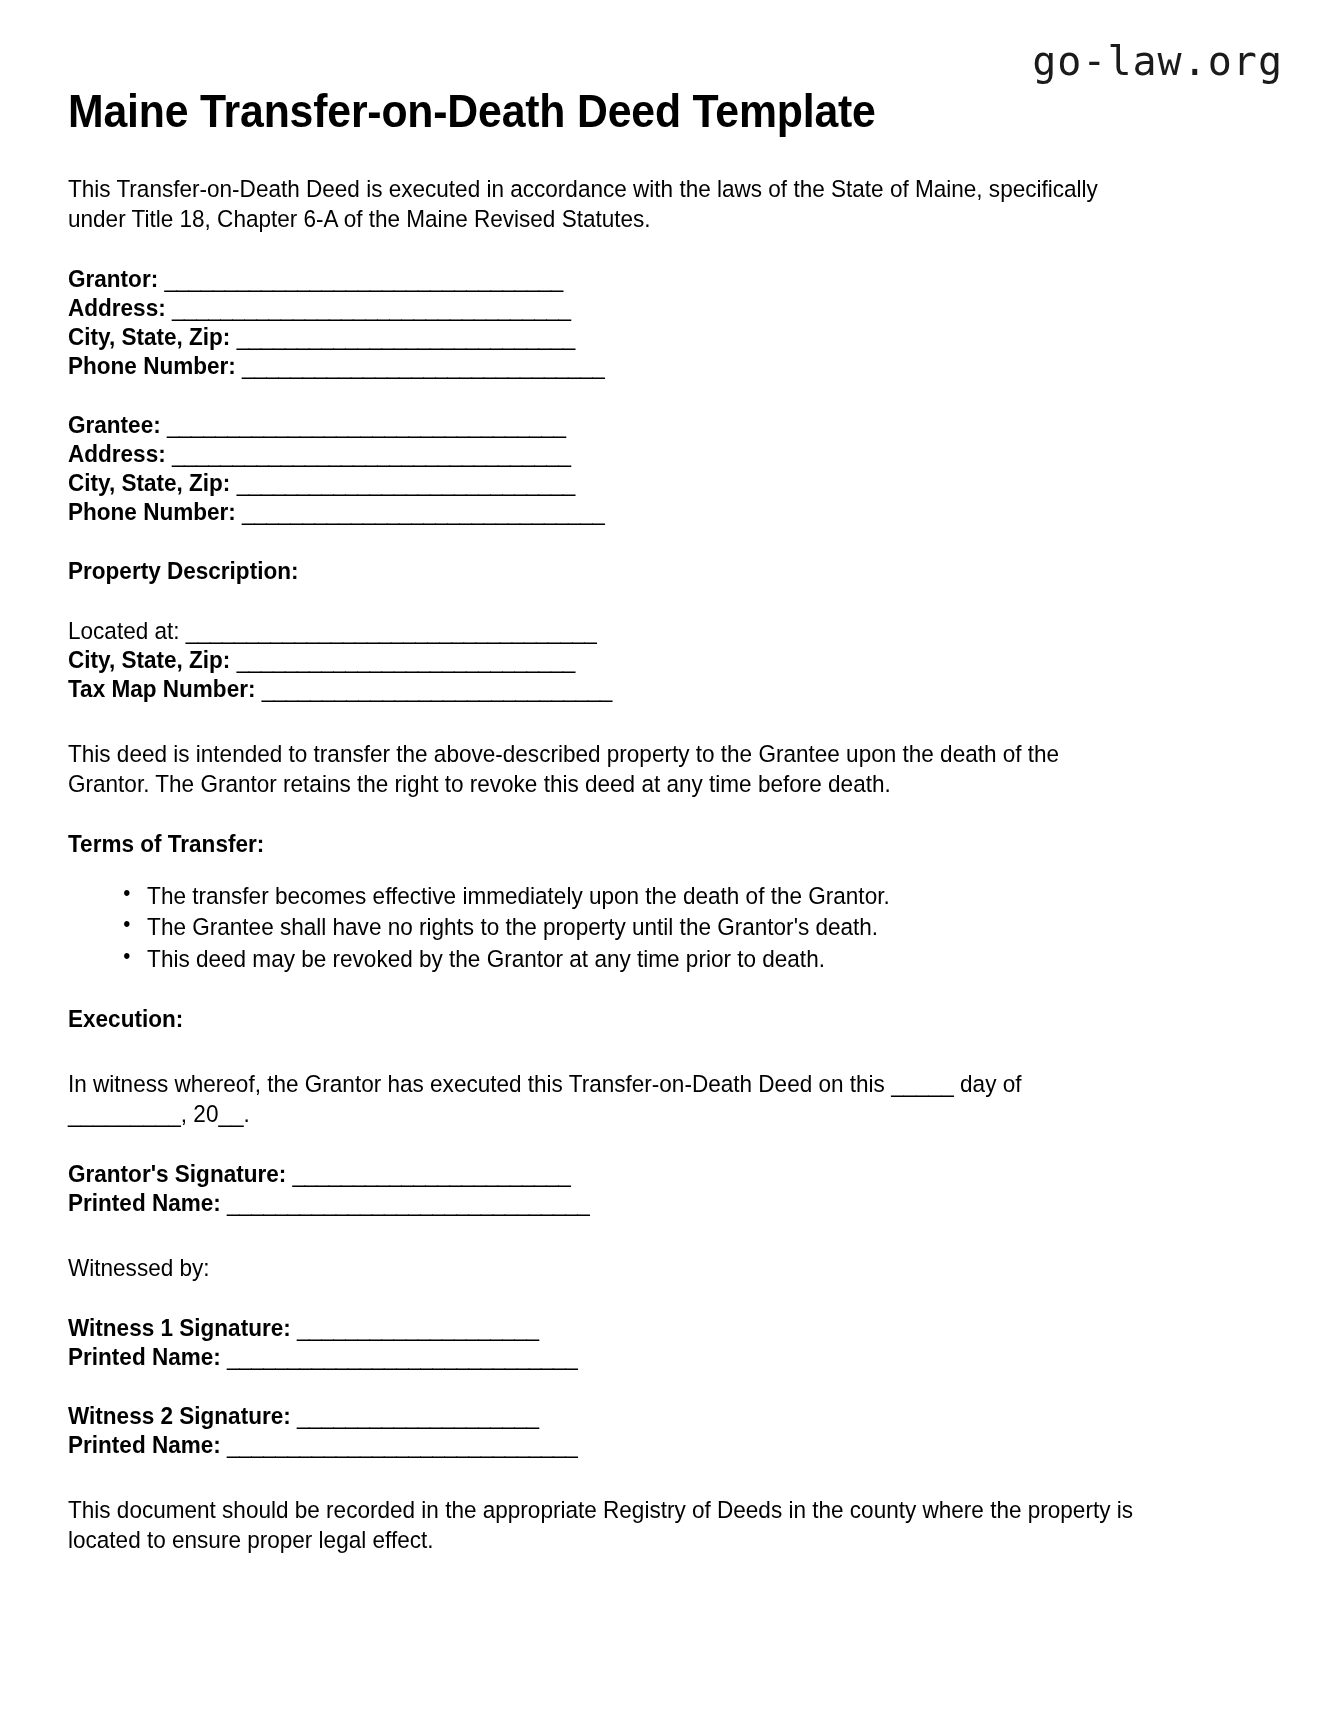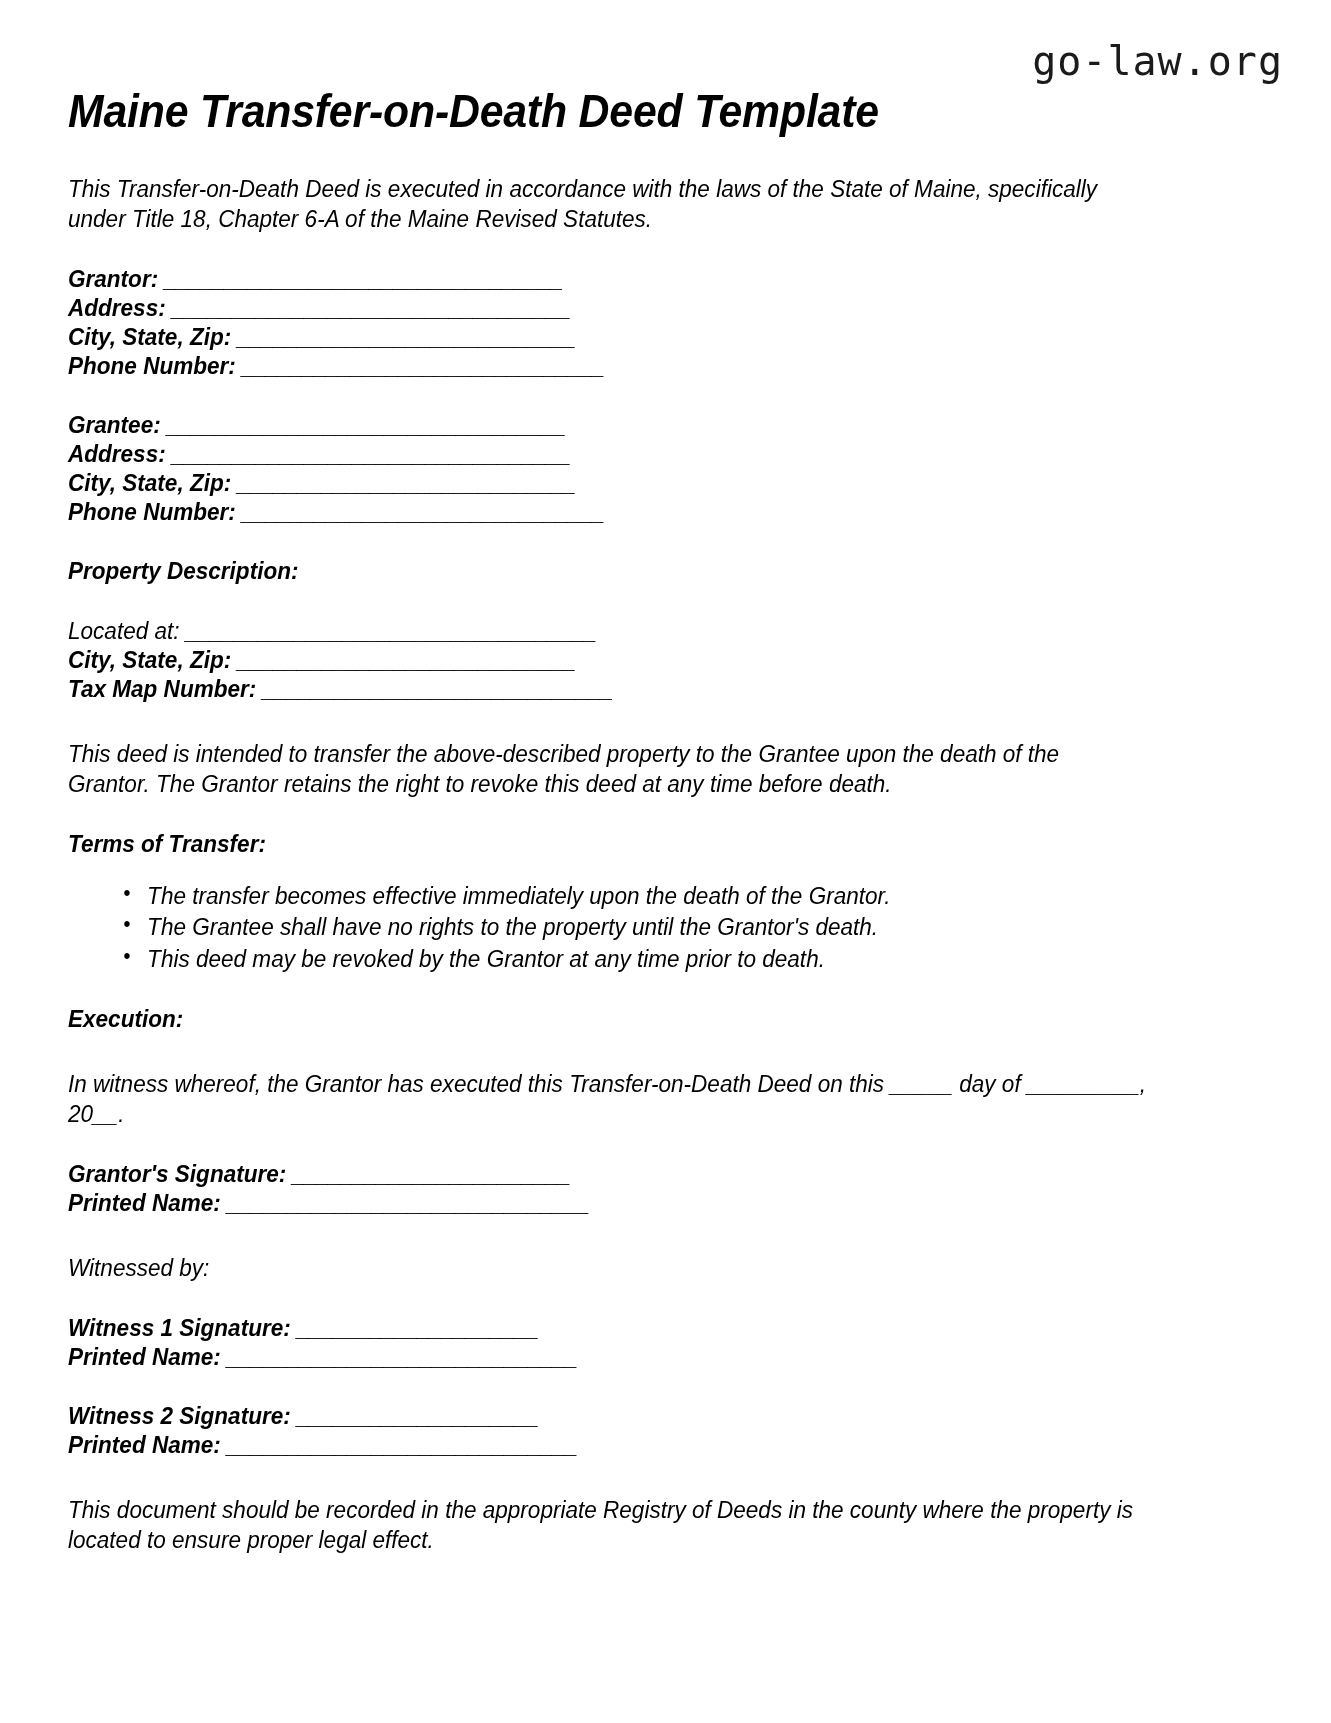--- a/index.html
+++ b/index.html
@@ -30,21 +30,20 @@
     font-size: 40px;
     letter-spacing: 1px;
     color: #1b1b1b;
     white-space: nowrap;
   }
   .content {
     position: absolute;
     left: 68px;
     top: 84px;
     width: 1080px;
-    font-style: italic;
   }
   h1.doc-title {
     font-family: "Liberation Sans Narrow", "Liberation Sans", sans-serif;
     font-size: 46px;
     font-weight: bold;
     line-height: 1.18;
     margin: 0 0 0 0;
     letter-spacing: -0.2px;
     transform: scaleX(0.93);
     transform-origin: left top;

